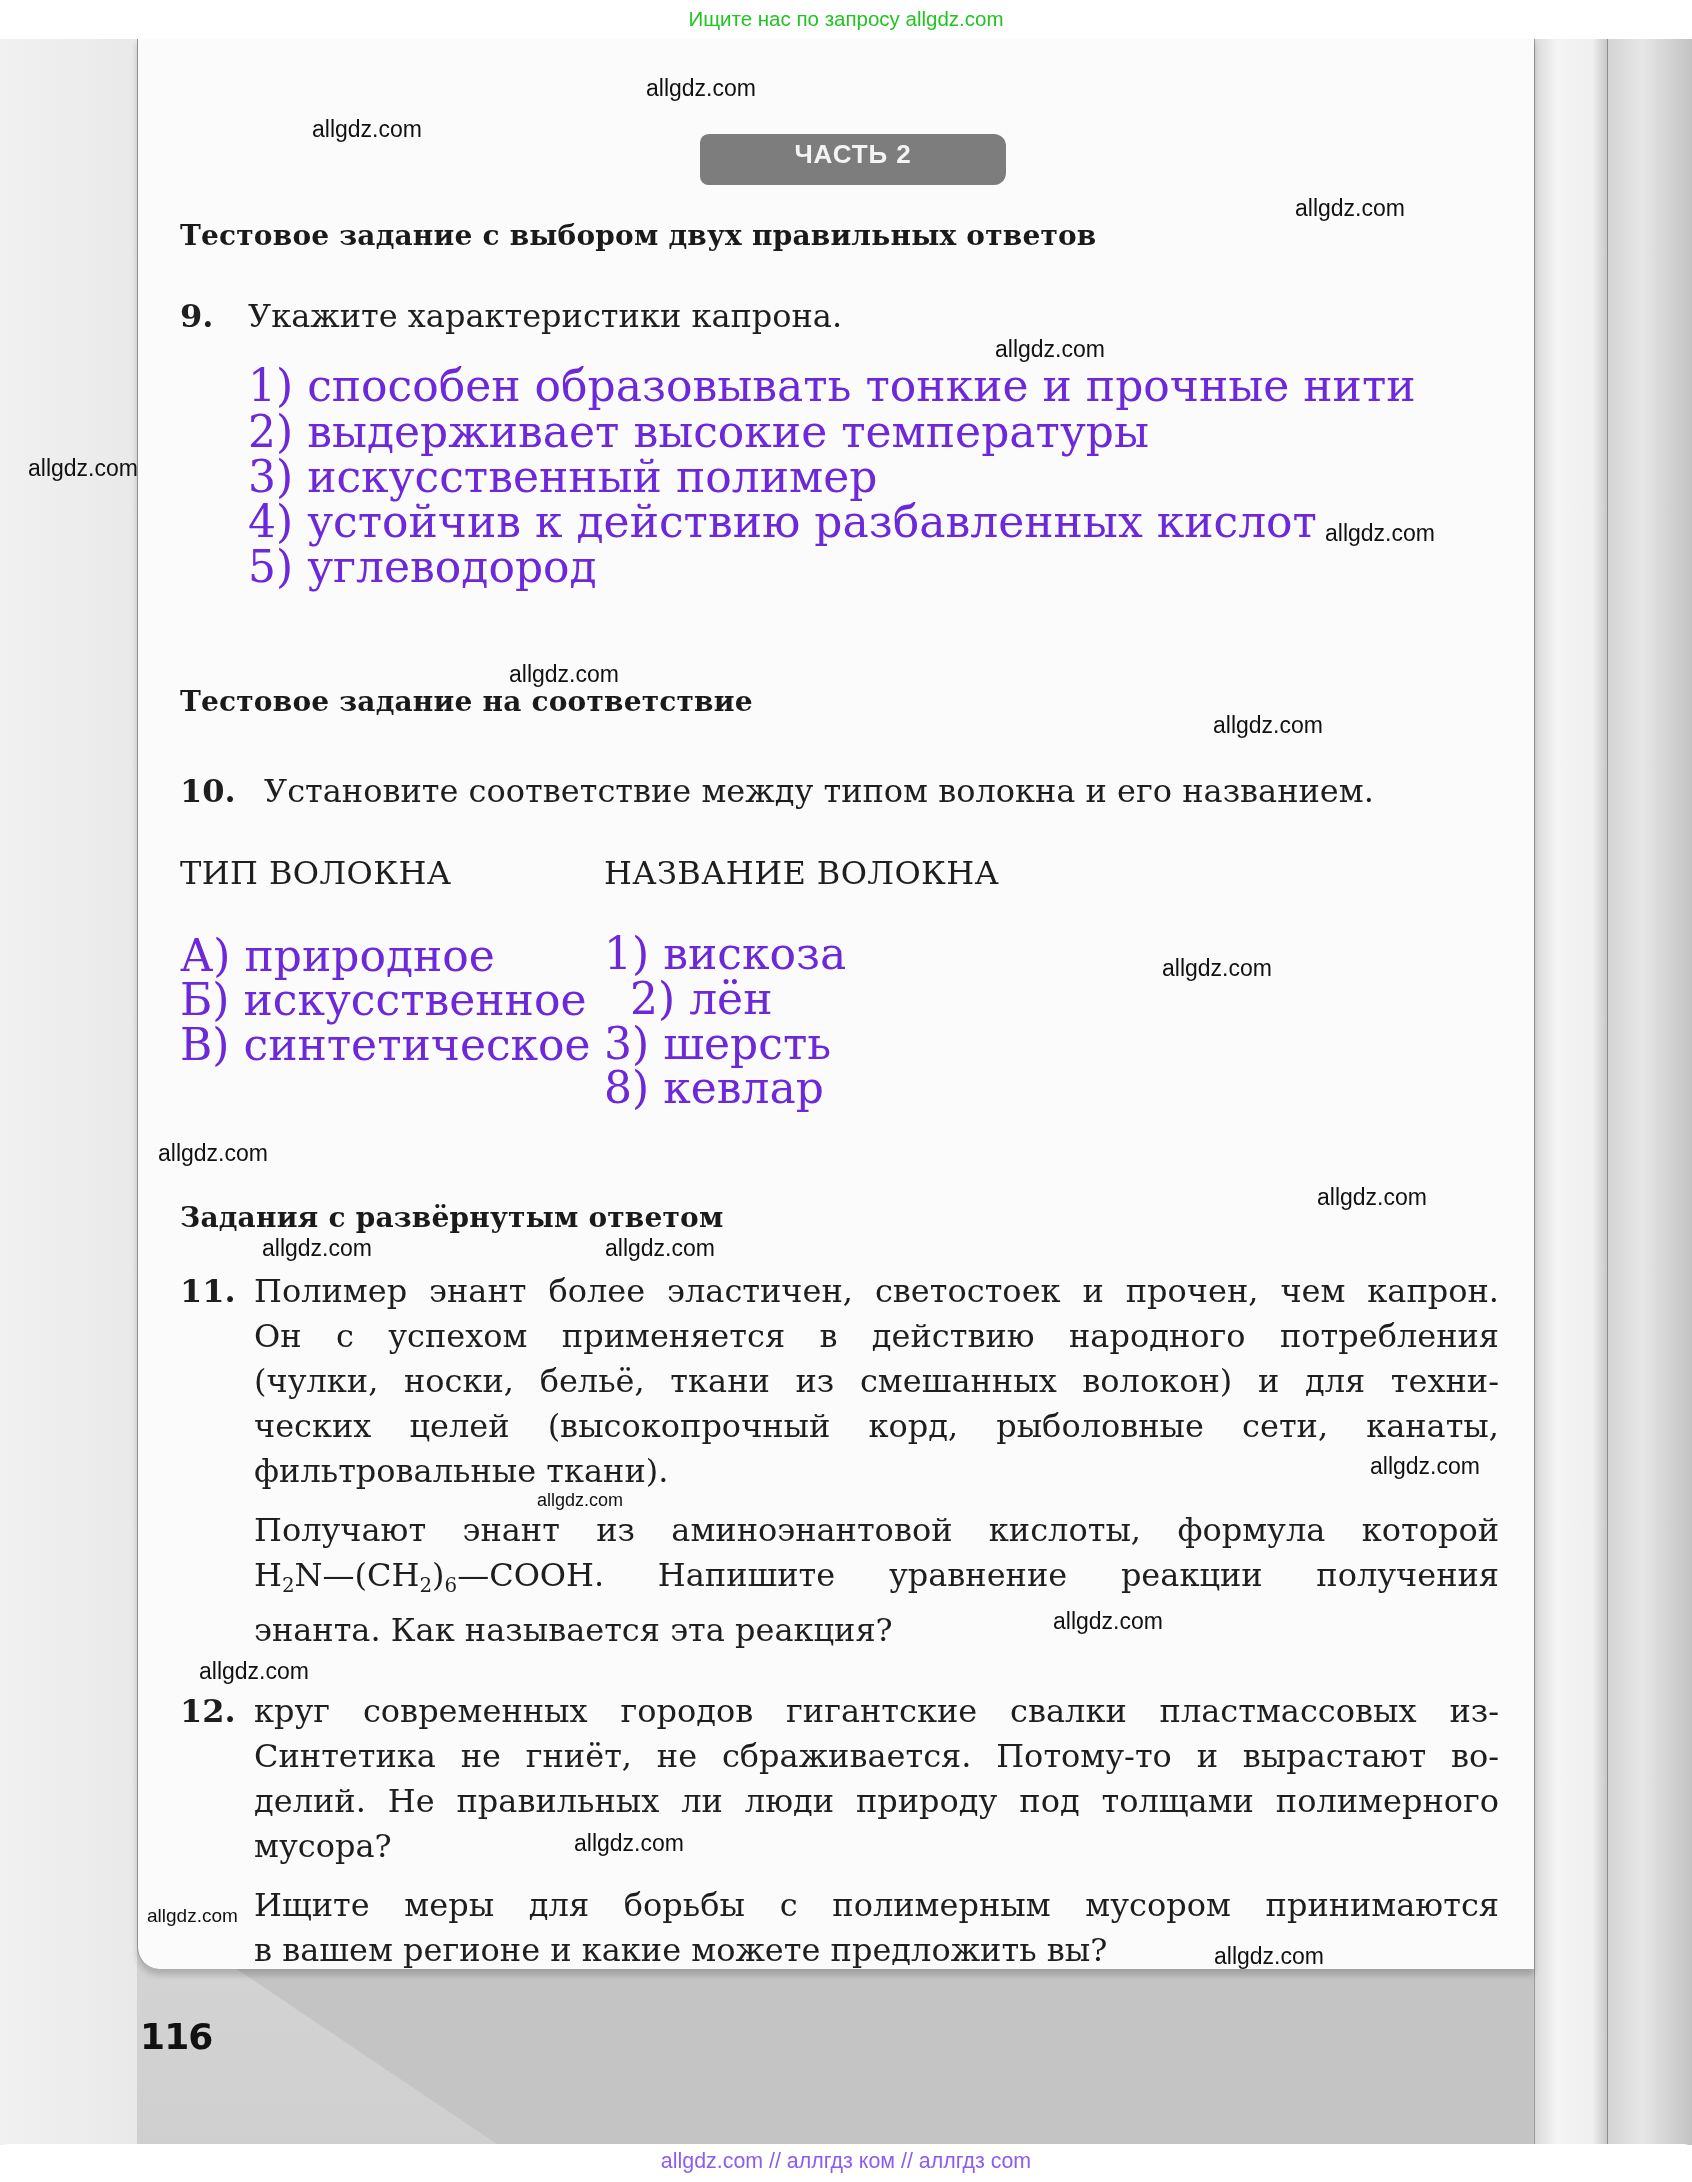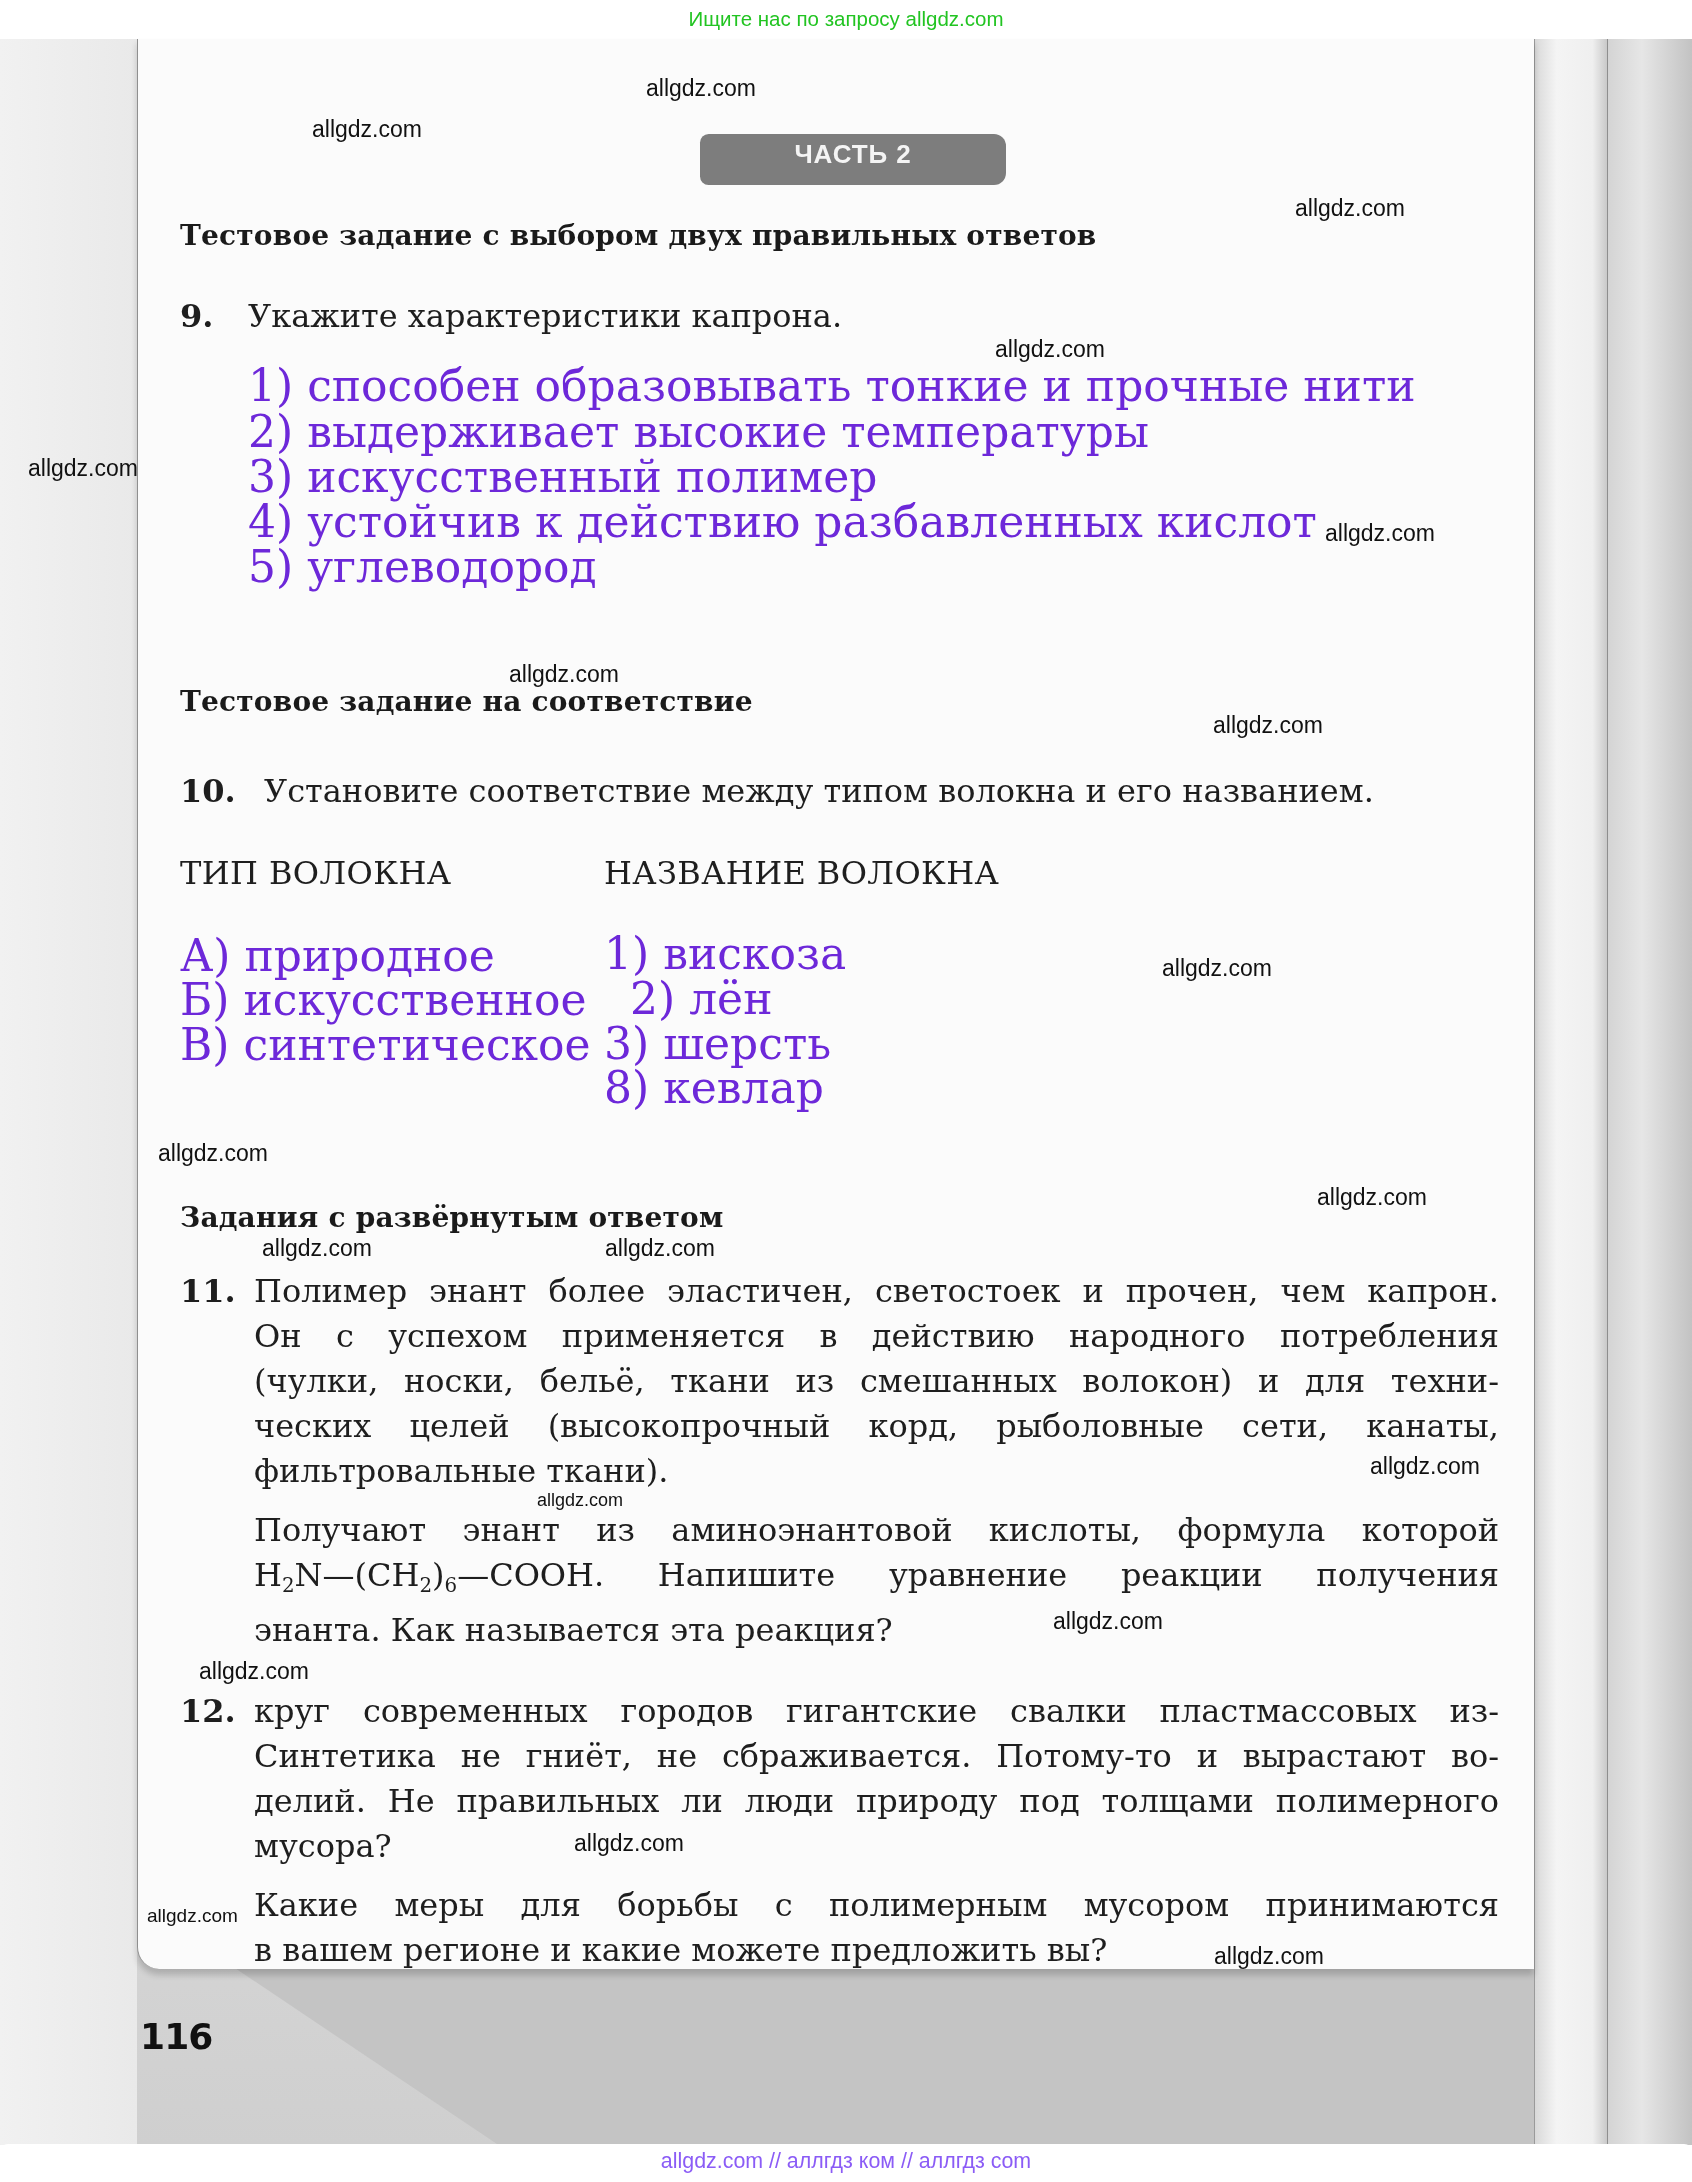--- a/index.html
+++ b/index.html
@@ -152,21 +152,21 @@
 </div>
 
 <div class="q" style="left:180px; top:1689px; width:1318px;">
   <span class="q-num" style="left:0; top:0;">12.</span>
   <div style="position:absolute; left:74px; top:0; width:1245px;">
     <div class="q-line just">круг современных городов гигантские свалки пластмассовых из-</div>
     <div class="q-line just">Синтетика не гниёт, не сбраживается. Потому-то и вырастают во-</div>
     <div class="q-line just">делий. Не правильных ли люди природу под толщами полимерного</div>
     <div class="q-line">мусора?</div>
     <div style="height:13.7px;"></div>
-    <div class="q-line just">Какие меры для борьбы с полимерным мусором принимаются</div>
+    <div class="q-line just">Ищите меры для борьбы с полимерным мусором принимаются</div>
     <div class="q-line">в вашем регионе и какие можете предложить вы?</div>
   </div>
 </div>
 
 <div class="page-number">116</div>
 
 <div class="wm" style="left:646px; top:75px;">allgdz.com</div>
 <div class="wm" style="left:312px; top:116px;">allgdz.com</div>
 <div class="wm" style="left:1295px; top:195px;">allgdz.com</div>
 <div class="wm" style="left:995px; top:336px;">allgdz.com</div>

